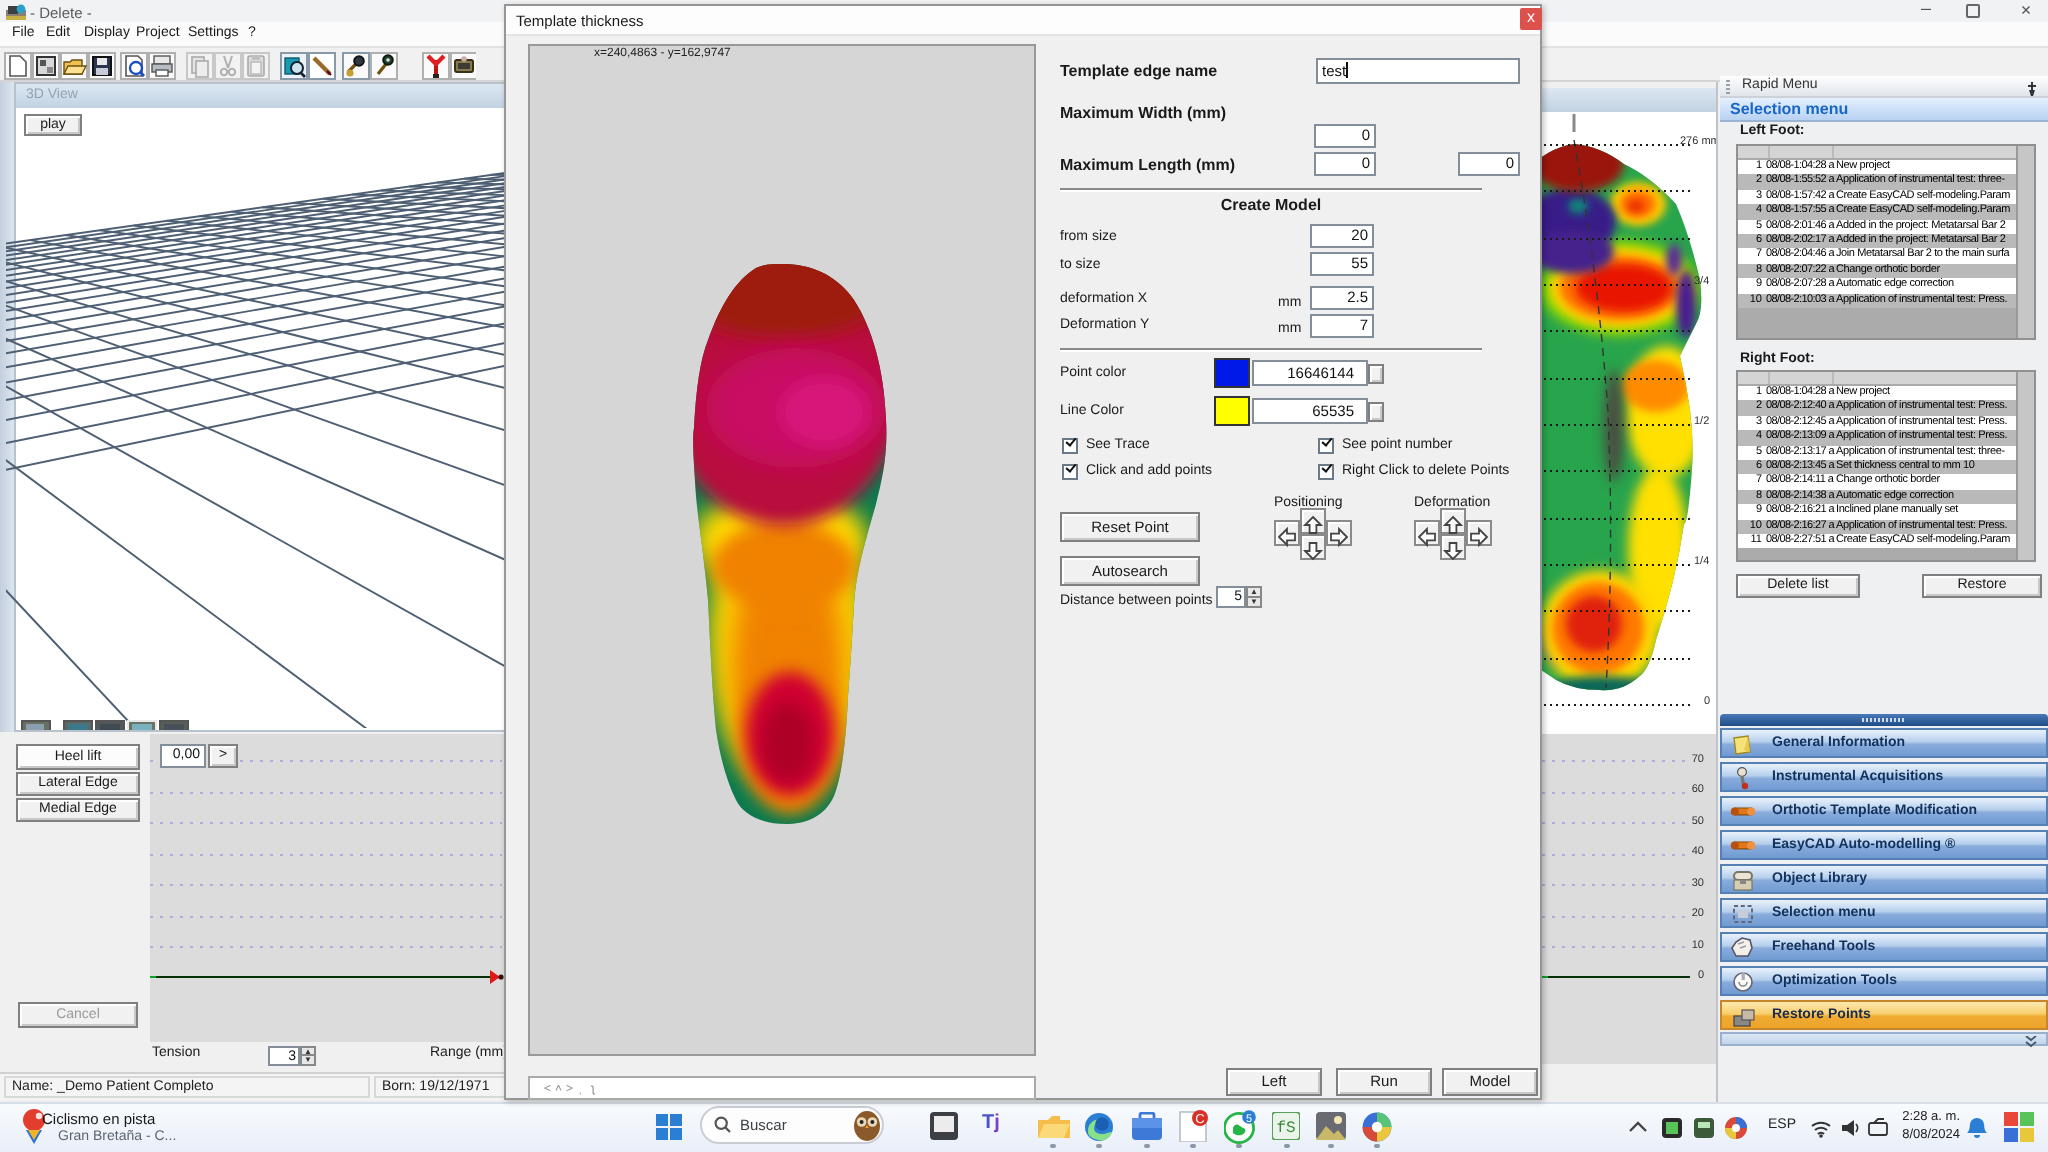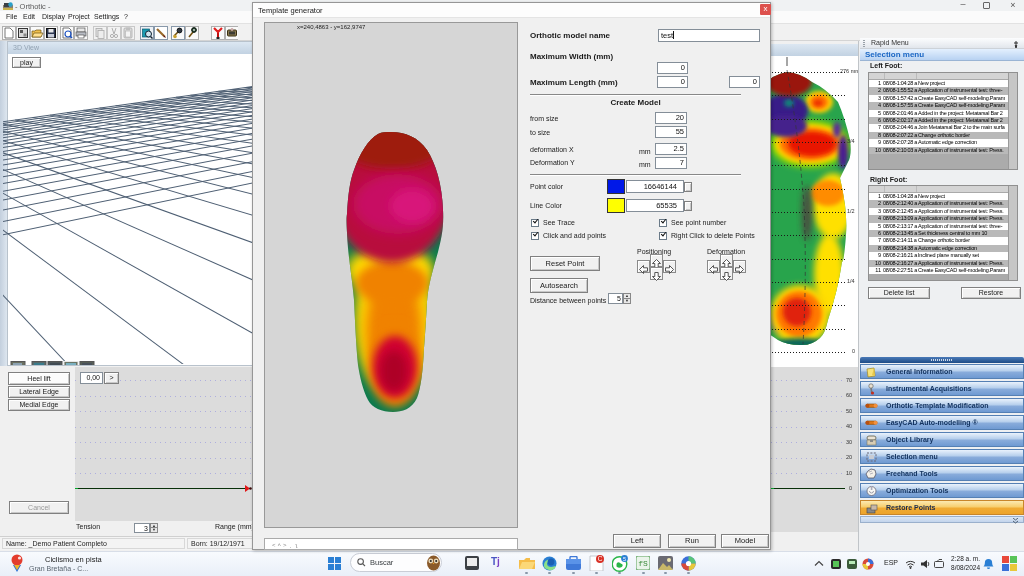--- a/index.html
+++ b/index.html
@@ -23,21 +23,21 @@
 .wh{background:#fff}
 </style></head><body>
 
 <div class="a" style="left:0;top:0;width:1024px;height:11px;background:#f0f2f3"></div>
 <svg class="a" style="left:3px;top:1px" width="11" height="10">
     <rect x="0" y="4" width="10" height="5" fill="#8a8070"></rect>
     <rect x="1" y="2" width="5" height="4" fill="#3a3f45"></rect>
     <circle cx="7.5" cy="3.5" r="2.2" fill="#2aa0c8"></circle>
     <rect x="0" y="7" width="10" height="2" fill="#c8b048"></rect>
   </svg>
-<div class="a" style="left:15px;top:2px;font-size:7.5px;color:#5a5a5a">- Orthotic -</div>
+<div class="a" style="left:15px;top:2px;font-size:7.5px;color:#5a5a5a">- Delete -</div>
 <div class="a" style="left:956px;top:0px;width:14px;height:10px;text-align:center;font-size:9px;color:#555;line-height:9px">–</div>
 <div class="a" style="left:983px;top:2px;width:7px;height:7px;border:1px solid #666;border-radius:1px"></div>
 <div class="a" style="left:1006px;top:0px;width:14px;height:10px;text-align:center;font-size:9px;color:#555;line-height:10px">×</div>
 <div class="a" style="left:0;top:11px;width:1024px;height:12px;background:#fbfbfb"></div>
 <div class="a" style="left:6px;top:13px;font-size:7px;color:#1a1a1a">File</div>
 <div class="a" style="left:23px;top:13px;font-size:7px;color:#1a1a1a">Edit</div>
 <div class="a" style="left:42px;top:13px;font-size:7px;color:#1a1a1a">Display</div>
 <div class="a" style="left:68px;top:13px;font-size:7px;color:#1a1a1a">Project</div>
 <div class="a" style="left:94px;top:13px;font-size:7px;color:#1a1a1a">Settings</div>
 <div class="a" style="left:124px;top:13px;font-size:7px;color:#1a1a1a">?</div>
@@ -529,21 +529,21 @@
     </svg>
   </div>
 
 <div class="a" style="left:0;top:551px;width:1024px;height:25px;background:linear-gradient(#f8fbfe,#e9eff8);border-top:1px solid #d8dee8"></div>
 <svg class="a" style="left:9px;top:554px" width="17" height="19">
     <circle cx="8" cy="6" r="5.5" fill="#e33d2e"></circle>
     <circle cx="10.5" cy="4" r="1.6" fill="#fff" opacity="0.85"></circle>
     <path d="M4 11l4 7 4-7z" fill="#2a6fd4"></path>
     <path d="M5 11h6l-3 5z" fill="#f0b42a"></path>
   </svg>
-<div class="a" style="left:45px;top:555px;font-size:7.5px;color:#1a1a1a">Ciclismo en pista</div>
+<div class="a" style="left:21px;top:555px;font-size:7.5px;color:#1a1a1a">Ciclismo en pista</div>
 <div class="a" style="left:29px;top:565px;font-size:7px;color:#5a6570">Gran Bretaña - C...</div>
 <svg class="a" style="left:328px;top:557px" width="13" height="13">
     <rect x="0" y="0" width="6" height="6" fill="#2a7fd4"></rect>
     <rect x="7" y="0" width="6" height="6" fill="#2a7fd4"></rect>
     <rect x="0" y="7" width="6" height="6" fill="#2a7fd4"></rect>
     <rect x="7" y="7" width="6" height="6" fill="#2a7fd4"></rect>
   </svg>
 <div class="a" style="left:350px;top:553px;width:92px;height:19px;background:#fdfdfe;border:1px solid #c9cdd6;border-radius:10px"></div>
 <svg class="a" style="left:357px;top:558px" width="9" height="9">
     <circle cx="3.6" cy="3.6" r="2.8" fill="none" stroke="#555" stroke-width="1.1"></circle>
@@ -647,21 +647,21 @@
   </svg>
 <svg class="a" style="left:1002px;top:556px" width="15" height="15">
     <rect x="0" y="0" width="7" height="7" fill="#e8483a"></rect>
     <rect x="8" y="0" width="7" height="7" fill="#58c458"></rect>
     <rect x="0" y="8" width="7" height="7" fill="#3a6fd8"></rect>
     <rect x="8" y="8" width="7" height="7" fill="#e8c83a"></rect>
   </svg>
 
 <div class="a" style="left:252px;top:2px;width:519px;height:548px;background:#f0f0f0;border:1px solid #969696;box-shadow:1px 1px 3px rgba(0,0,0,0.25)"></div>
 <div class="a" style="left:253px;top:3px;width:517px;height:15px;background:#fdfdfd;border-bottom:1px solid #e4e4e4"></div>
-<div class="a" style="left:258px;top:6px;font-size:7.5px;color:#1a1a1a">Template generator</div>
+<div class="a" style="left:258px;top:6px;font-size:7.5px;color:#1a1a1a">Template thickness</div>
 <div class="a" style="left:760px;top:4px;width:11px;height:11px;background:#dd514d;border-radius:1px;color:#fff;font-size:8px;line-height:10px;text-align:center">x</div>
 
 <div class="a" style="left:264px;top:22px;width:254px;height:506px;background:#d6d6d6;border:1px solid #999"></div>
 <div class="a" style="left:297px;top:24px;font-size:6px;color:#222">x=240,4863 - y=162,9747</div>
 <svg class="a" style="left:330px;top:120px" width="130" height="300" viewBox="0 0 130 300">
  <defs>
   <filter id="ib6" x="-60%" y="-60%" width="220%" height="220%">
         <feGaussianBlur stdDeviation="6"></feGaussianBlur>
       </filter>
   <filter id="ib4" x="-60%" y="-60%" width="220%" height="220%">
@@ -682,21 +682,21 @@
   <ellipse cx="64" cy="251" rx="13" ry="20" fill="#ae0028" filter="url(#ib4)"></ellipse>
   <ellipse cx="62" cy="77" rx="58" ry="66" fill="#b8083c" filter="url(#ib4)"></ellipse>
   <ellipse cx="62" cy="22" rx="55" ry="27" fill="#9e1a10" filter="url(#ib4)"></ellipse>
   <ellipse cx="68" cy="84" rx="45" ry="30" fill="#c80a64" filter="url(#ib6)"></ellipse>
   <ellipse cx="82" cy="86" rx="22" ry="17" fill="#d8127a" filter="url(#ib4)"></ellipse>
  </g>
 </svg>
 <div class="a" style="left:264px;top:538px;width:254px;height:12px;background:#fff;border:1px solid #aaa"></div>
 <div class="a" style="left:272px;top:542px;font-size:6px;color:#888;letter-spacing:2px">˂˄˃ ̩ ʅ</div>
 
-<div class="a lbl b" style="left:530px;top:31px;font-size:8px">Orthotic model name</div>
+<div class="a lbl b" style="left:530px;top:31px;font-size:8px">Template edge name</div>
 <div class="inp a" style="left:658px;top:29px;width:102px;height:13px;font-size:7.5px;line-height:11px;padding-left:2px">test<span style="display:inline-block;width:1px;height:8px;background:#111;vertical-align:-1px"></span></div>
 <div class="a lbl b" style="left:530px;top:52px;font-size:8px">Maximum Width (mm)</div>
 <div class="inp a" style="left:657px;top:62px;width:31px;height:12px;font-size:7.5px;line-height:10px;text-align:right;padding-right:2px">0</div>
 <div class="a lbl b" style="left:530px;top:78px;font-size:8px">Maximum Length (mm)</div>
 <div class="inp a" style="left:657px;top:76px;width:31px;height:12px;font-size:7.5px;line-height:10px;text-align:right;padding-right:2px">0</div>
 <div class="inp a" style="left:729px;top:76px;width:31px;height:12px;font-size:7.5px;line-height:10px;text-align:right;padding-right:2px">0</div>
 <div class="a" style="left:530px;top:94px;width:211px;height:2px;border-top:1px solid #888;border-bottom:1px solid #fff"></div>
 <div class="a lbl b" style="left:530px;top:98px;width:211px;text-align:center;font-size:8px">Create Model</div>
 <div class="a lbl" style="left:530px;top:115px;font-size:7px">from size</div>
 <div class="inp a" style="left:655px;top:112px;width:32px;height:12px;font-size:7.5px;line-height:10px;text-align:right;padding-right:2px">20</div>
@@ -745,21 +745,21 @@
 <div class="arrbt" style="left:720px;top:254px"><svg width="11" height="11" style="margin:0">
       <path d="M5.5 1.5L9.5 5.5H7.2V9.5H3.8V5.5H1.5Z" fill="#fdfdfd" stroke="#444" stroke-width="0.9"></path>
     </svg></div>
 <div class="arrbt" style="left:733px;top:260px"><svg width="11" height="11">
       <path d="M9.5 5.5L5.5 9.5V7.2H1.5V3.8H5.5V1.5Z" fill="#fdfdfd" stroke="#444" stroke-width="0.9"></path>
     </svg></div>
 <div class="arrbt" style="left:720px;top:267px"><svg width="11" height="11">
       <path d="M5.5 9.5L1.5 5.5H3.8V1.5H7.2V5.5H9.5Z" fill="#fdfdfd" stroke="#444" stroke-width="0.9"></path>
     </svg></div>
 <div class="bt a" style="left:530px;top:256px;width:70px;height:15px;font-size:7.5px;line-height:13px">Reset Point</div>
-<div class="bt a" style="left:530px;top:278px;width:58px;height:15px;font-size:7.5px;line-height:13px">Autosearch</div>
+<div class="bt a" style="left:530px;top:278px;width:70px;height:15px;font-size:7.5px;line-height:13px">Autosearch</div>
 <div class="a lbl" style="left:530px;top:297px;font-size:7px">Distance between points</div>
 <div class="inp a" style="left:608px;top:293px;width:15px;height:11px;font-size:7px;line-height:9px;text-align:right;padding-right:1px">5</div>
 <div class="a" style="left:623px;top:293px;width:8px;height:11px">
  <div style="height:5.5px;background:#e8e8e8;border:1px solid #888;font-size:4px;line-height:4px;text-align:center;color:#333">▲</div>
  <div style="height:5.5px;background:#e8e8e8;border:1px solid #888;border-top:none;font-size:4px;line-height:3px;text-align:center;color:#333">▼</div>
 </div>
 <div class="bt a" style="left:613px;top:534px;width:48px;height:14px;font-size:7.5px;line-height:12px">Left</div>
 <div class="bt a" style="left:668px;top:534px;width:48px;height:14px;font-size:7.5px;line-height:12px">Run</div>
 <div class="bt a" style="left:721px;top:534px;width:48px;height:14px;font-size:7.5px;line-height:12px">Model</div>
 

